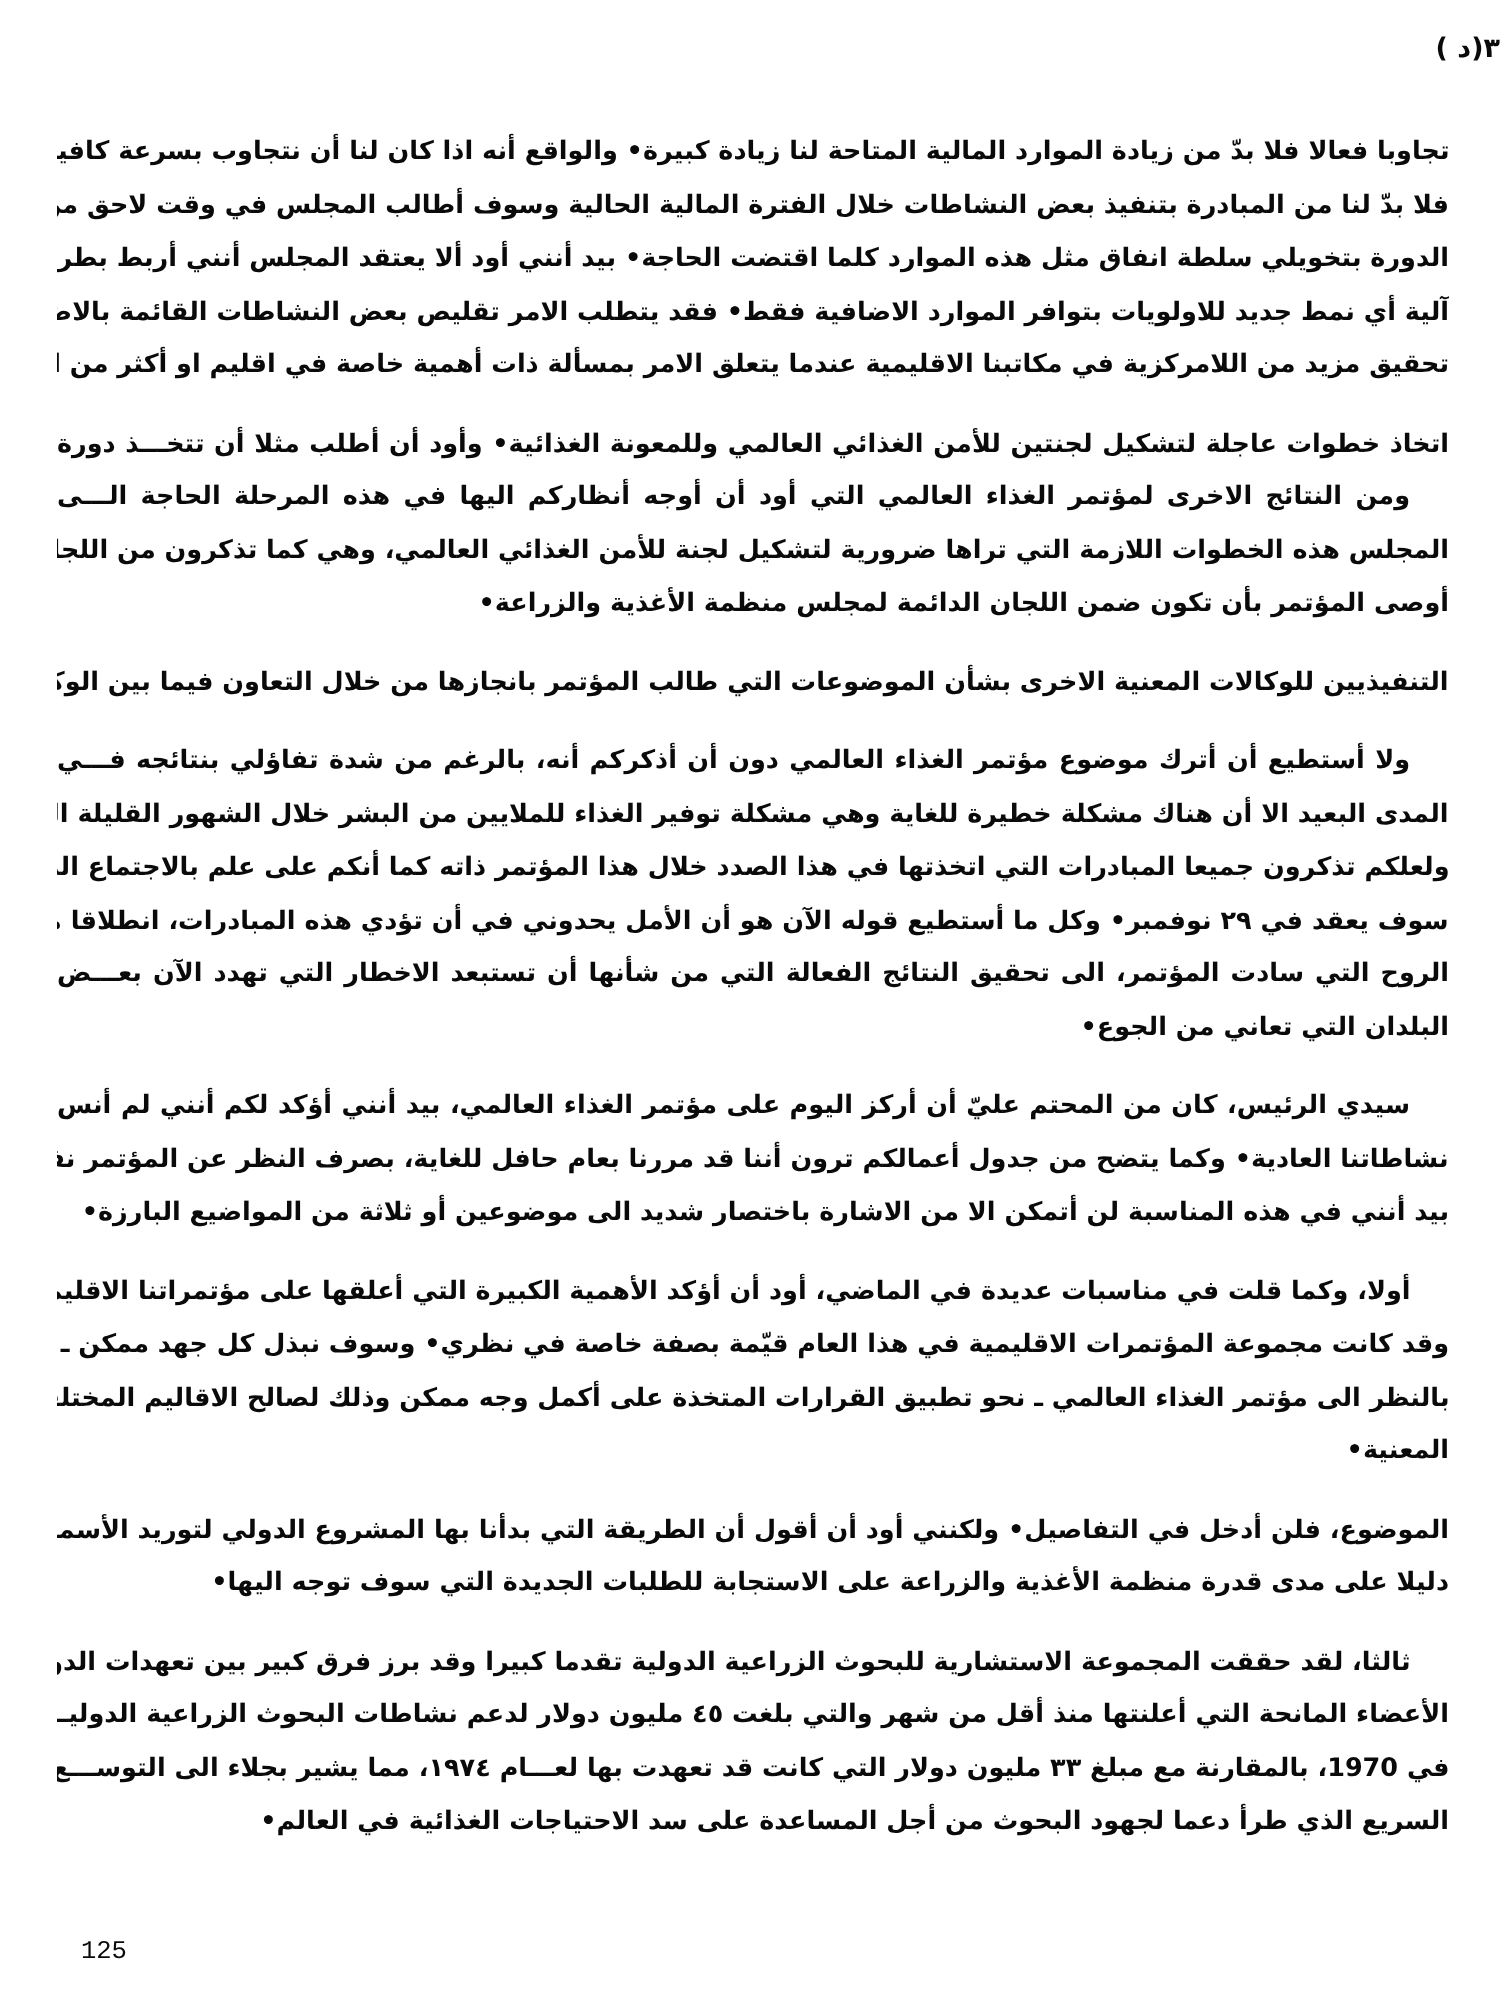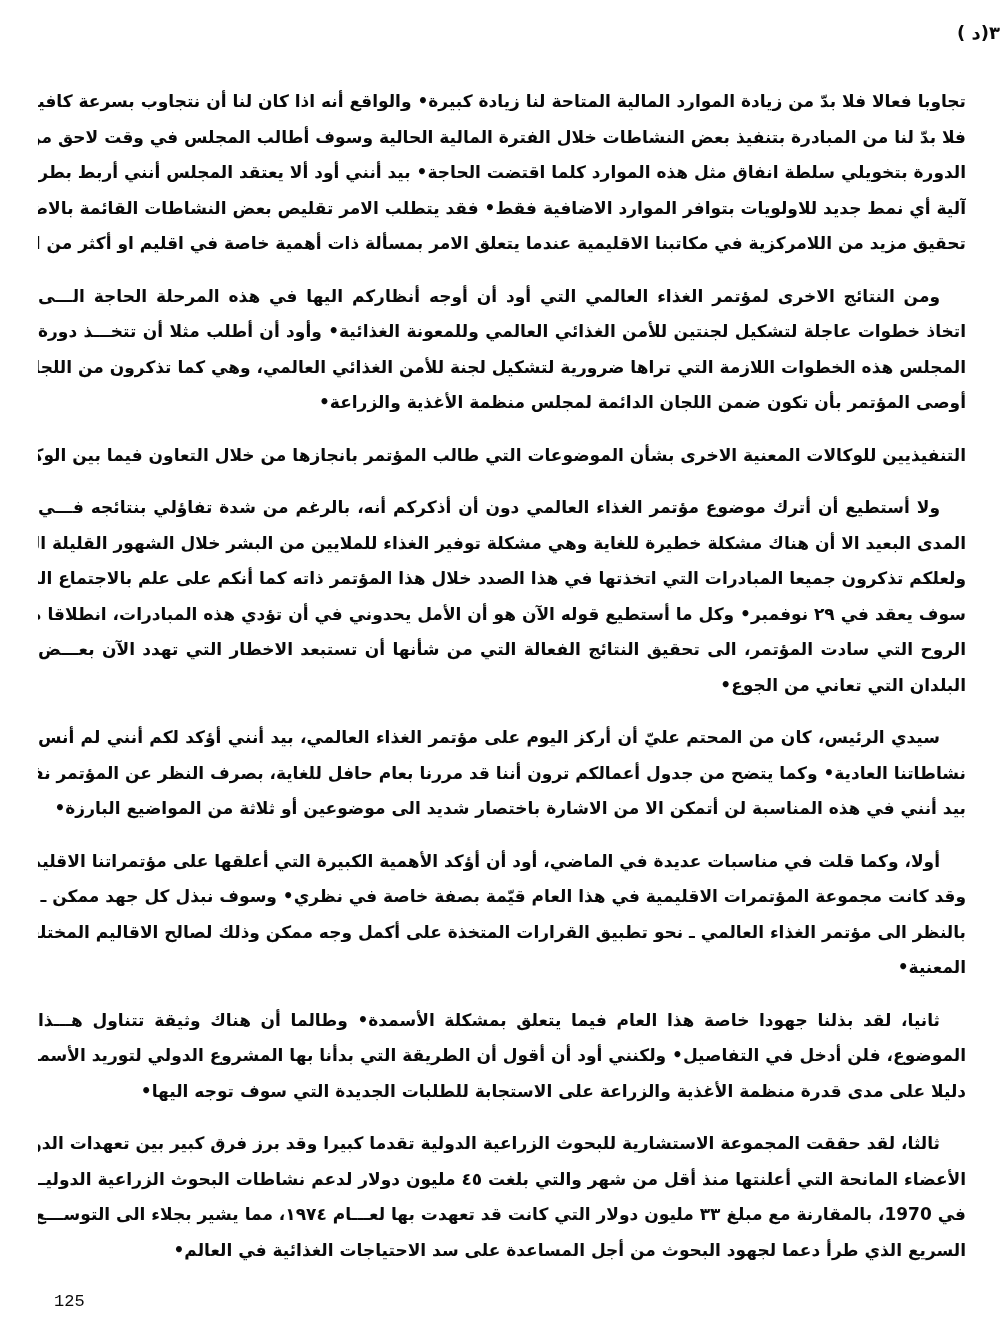--- a/index.html
+++ b/index.html
@@ -25,22 +25,22 @@
 
   <div class="para">
     <div class="line">تجاوبا فعالا فلا بدّ من زيادة الموارد المالية المتاحة لنا زيادة كبيرة• والواقع أنه اذا كان لنا أن نتجاوب بسرعة كافيـــة</div>
     <div class="line">فلا بدّ لنا من المبادرة بتنفيذ بعض النشاطات خلال الفترة المالية الحالية وسوف أطالب المجلس في وقت لاحق من هـــذه</div>
     <div class="line">الدورة بتخويلي سلطة انفاق مثل هذه الموارد كلما اقتضت الحاجة• بيد أنني أود ألا يعتقد المجلس أنني أربط بطريقــة</div>
     <div class="line">آلية أي نمط جديد للاولويات بتوافر الموارد الاضافية فقط• فقد يتطلب الامر تقليص بعض النشاطات القائمة بالاضافة الـــى</div>
     <div class="line last">تحقيق مزيد من اللامركزية في مكاتبنا الاقليمية عندما يتعلق الامر بمسألة ذات أهمية خاصة في اقليم او أكثر من اقليم•</div>
   </div>
 
   <div class="para">
+    <div class="line">اتخاذ خطوات عاجلة لتشكيل لجنتين للأمن الغذائي العالمي وللمعونة الغذائية• وأود أن أطلب مثلا أن تتخـــذ دورة</div>
     <div class="line indent">ومن النتائج الاخرى لمؤتمر الغذاء العالمي التي أود أن أوجه أنظاركم اليها في هذه المرحلة الحاجة الـــى</div>
-    <div class="line">اتخاذ خطوات عاجلة لتشكيل لجنتين للأمن الغذائي العالمي وللمعونة الغذائية• وأود أن أطلب مثلا أن تتخـــذ دورة</div>
     <div class="line">المجلس هذه الخطوات اللازمة التي تراها ضرورية لتشكيل لجنة للأمن الغذائي العالمي، وهي كما تذكرون من اللجان التي</div>
     <div class="line last">أوصى المؤتمر بأن تكون ضمن اللجان الدائمة لمجلس منظمة الأغذية والزراعة•</div>
   </div>
 
   <div class="para">
     <div class="line last">التنفيذيين للوكالات المعنية الاخرى بشأن الموضوعات التي طالب المؤتمر بانجازها من خلال التعاون فيما بين الوكالات•</div>
   </div>
 
   <div class="para">
     <div class="line indent">ولا أستطيع أن أترك موضوع مؤتمر الغذاء العالمي دون أن أذكركم أنه، بالرغم من شدة تفاؤلي بنتائجه فـــي</div>
@@ -58,21 +58,20 @@
   </div>
 
   <div class="para">
     <div class="line indent">أولا، وكما قلت في مناسبات عديدة في الماضي، أود أن أؤكد الأهمية الكبيرة التي أعلقها على مؤتمراتنا الاقليمية•</div>
     <div class="line">وقد كانت مجموعة المؤتمرات الاقليمية في هذا العام قيّمة بصفة خاصة في نظري• وسوف نبذل كل جهد ممكن ـ وخاصـــة</div>
     <div class="line">بالنظر الى مؤتمر الغذاء العالمي ـ نحو تطبيق القرارات المتخذة على أكمل وجه ممكن وذلك لصالح الاقاليم المختلفـــة</div>
     <div class="line last">المعنية•</div>
   </div>
 
   <div class="para">
-    <div class="line indent">ثانيا، لقد بذلنا جهودا خاصة هذا العام فيما يتعلق بمشكلة الأسمدة• وطالما أن هناك وثيقة تتناول هـــذا</div>
     <div class="line">الموضوع، فلن أدخل في التفاصيل• ولكنني أود أن أقول أن الطريقة التي بدأنا بها المشروع الدولي لتوريد الأسمدة تعدّ</div>
     <div class="line last">دليلا على مدى قدرة منظمة الأغذية والزراعة على الاستجابة للطلبات الجديدة التي سوف توجه اليها•</div>
   </div>
 
   <div class="para">
     <div class="line indent">ثالثا، لقد حققت المجموعة الاستشارية للبحوث الزراعية الدولية تقدما كبيرا وقد برز فرق كبير بين تعهدات الدول</div>
     <div class="line">الأعضاء المانحة التي أعلنتها منذ أقل من شهر والتي بلغت ٤٥ مليون دولار لدعم نشاطات البحوث الزراعية الدوليـــة</div>
     <div class="line">في 1970، بالمقارنة مع مبلغ ٣٣ مليون دولار التي كانت قد تعهدت بها لعـــام ١٩٧٤، مما يشير بجلاء الى التوســـع</div>
     <div class="line last">السريع الذي طرأ دعما لجهود البحوث من أجل المساعدة على سد الاحتياجات الغذائية في العالم•</div>
   </div>

